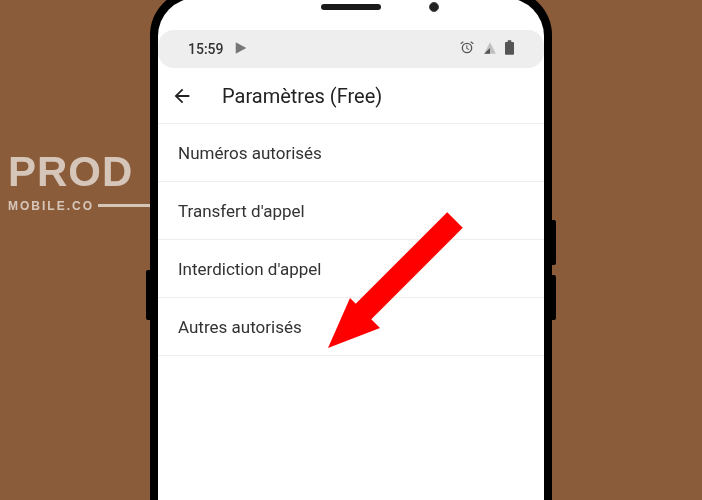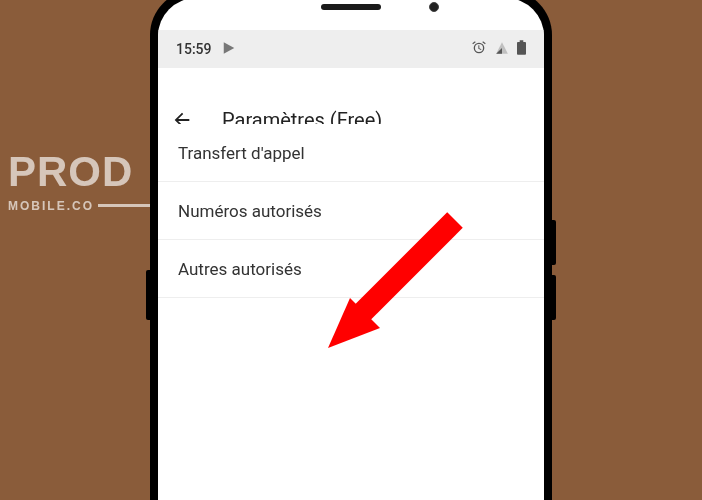--- a/index.html
+++ b/index.html
@@ -66,23 +66,24 @@
     .status-bar {
       position: absolute;
       top: 32px;
       left: 0;
       right: 0;
       height: 38px;
       background: #eeeeee;
       display: flex;
       align-items: center;
       justify-content: space-between;
-      padding: 0 18px;
+      padding: 0 30px;
       font-size: 14px;
       color: #333;
+      border-radius: 16px;
     }
     .status-left {
       display: flex;
       align-items: center;
       gap: 10px;
     }
     .status-right {
       display: flex;
       align-items: center;
       gap: 8px;
@@ -95,21 +96,20 @@
       top: 70px;
       left: 0;
       right: 0;
       height: 56px;
       background: #fff;
       display: flex;
       align-items: center;
       padding: 0 12px;
       gap: 28px;
       border-bottom: 1px solid #eee;
-      margin-top: 24px;
     }
     .back-btn {
       width: 24px;
       height: 24px;
       cursor: pointer;
       display: flex;
       align-items: center;
       justify-content: center;
     }
     .title {
@@ -263,24 +263,27 @@
       <div class="back-btn">
         <svg width="22" height="22" viewBox="0 0 24 24">
             <path fill="#222" d="M20 11H7.8l5.6-5.6L12 4l-8 8 8 8 1.4-1.4L7.8 13H20v-2z"></path>
           </svg>
       </div>
       <div class="title">Paramètres (Free)</div>
     </div>
 
     <div class="list">
       <div class="list-item">
+        <span>Numéros autorisés</span>
+      </div>
+      <div class="list-item">
         <span>Transfert d'appel</span>
       </div>
       <div class="list-item">
-        <span>Numéros autorisés</span>
+        <span>Interdiction d'appel</span>
       </div>
       <div class="list-item">
         <span>Autres autorisés</span>
       </div>
     </div>
   </div>
 </div>
 
 <svg class="arrow" width="170" height="150" viewBox="0 0 170 150">
   <defs>

